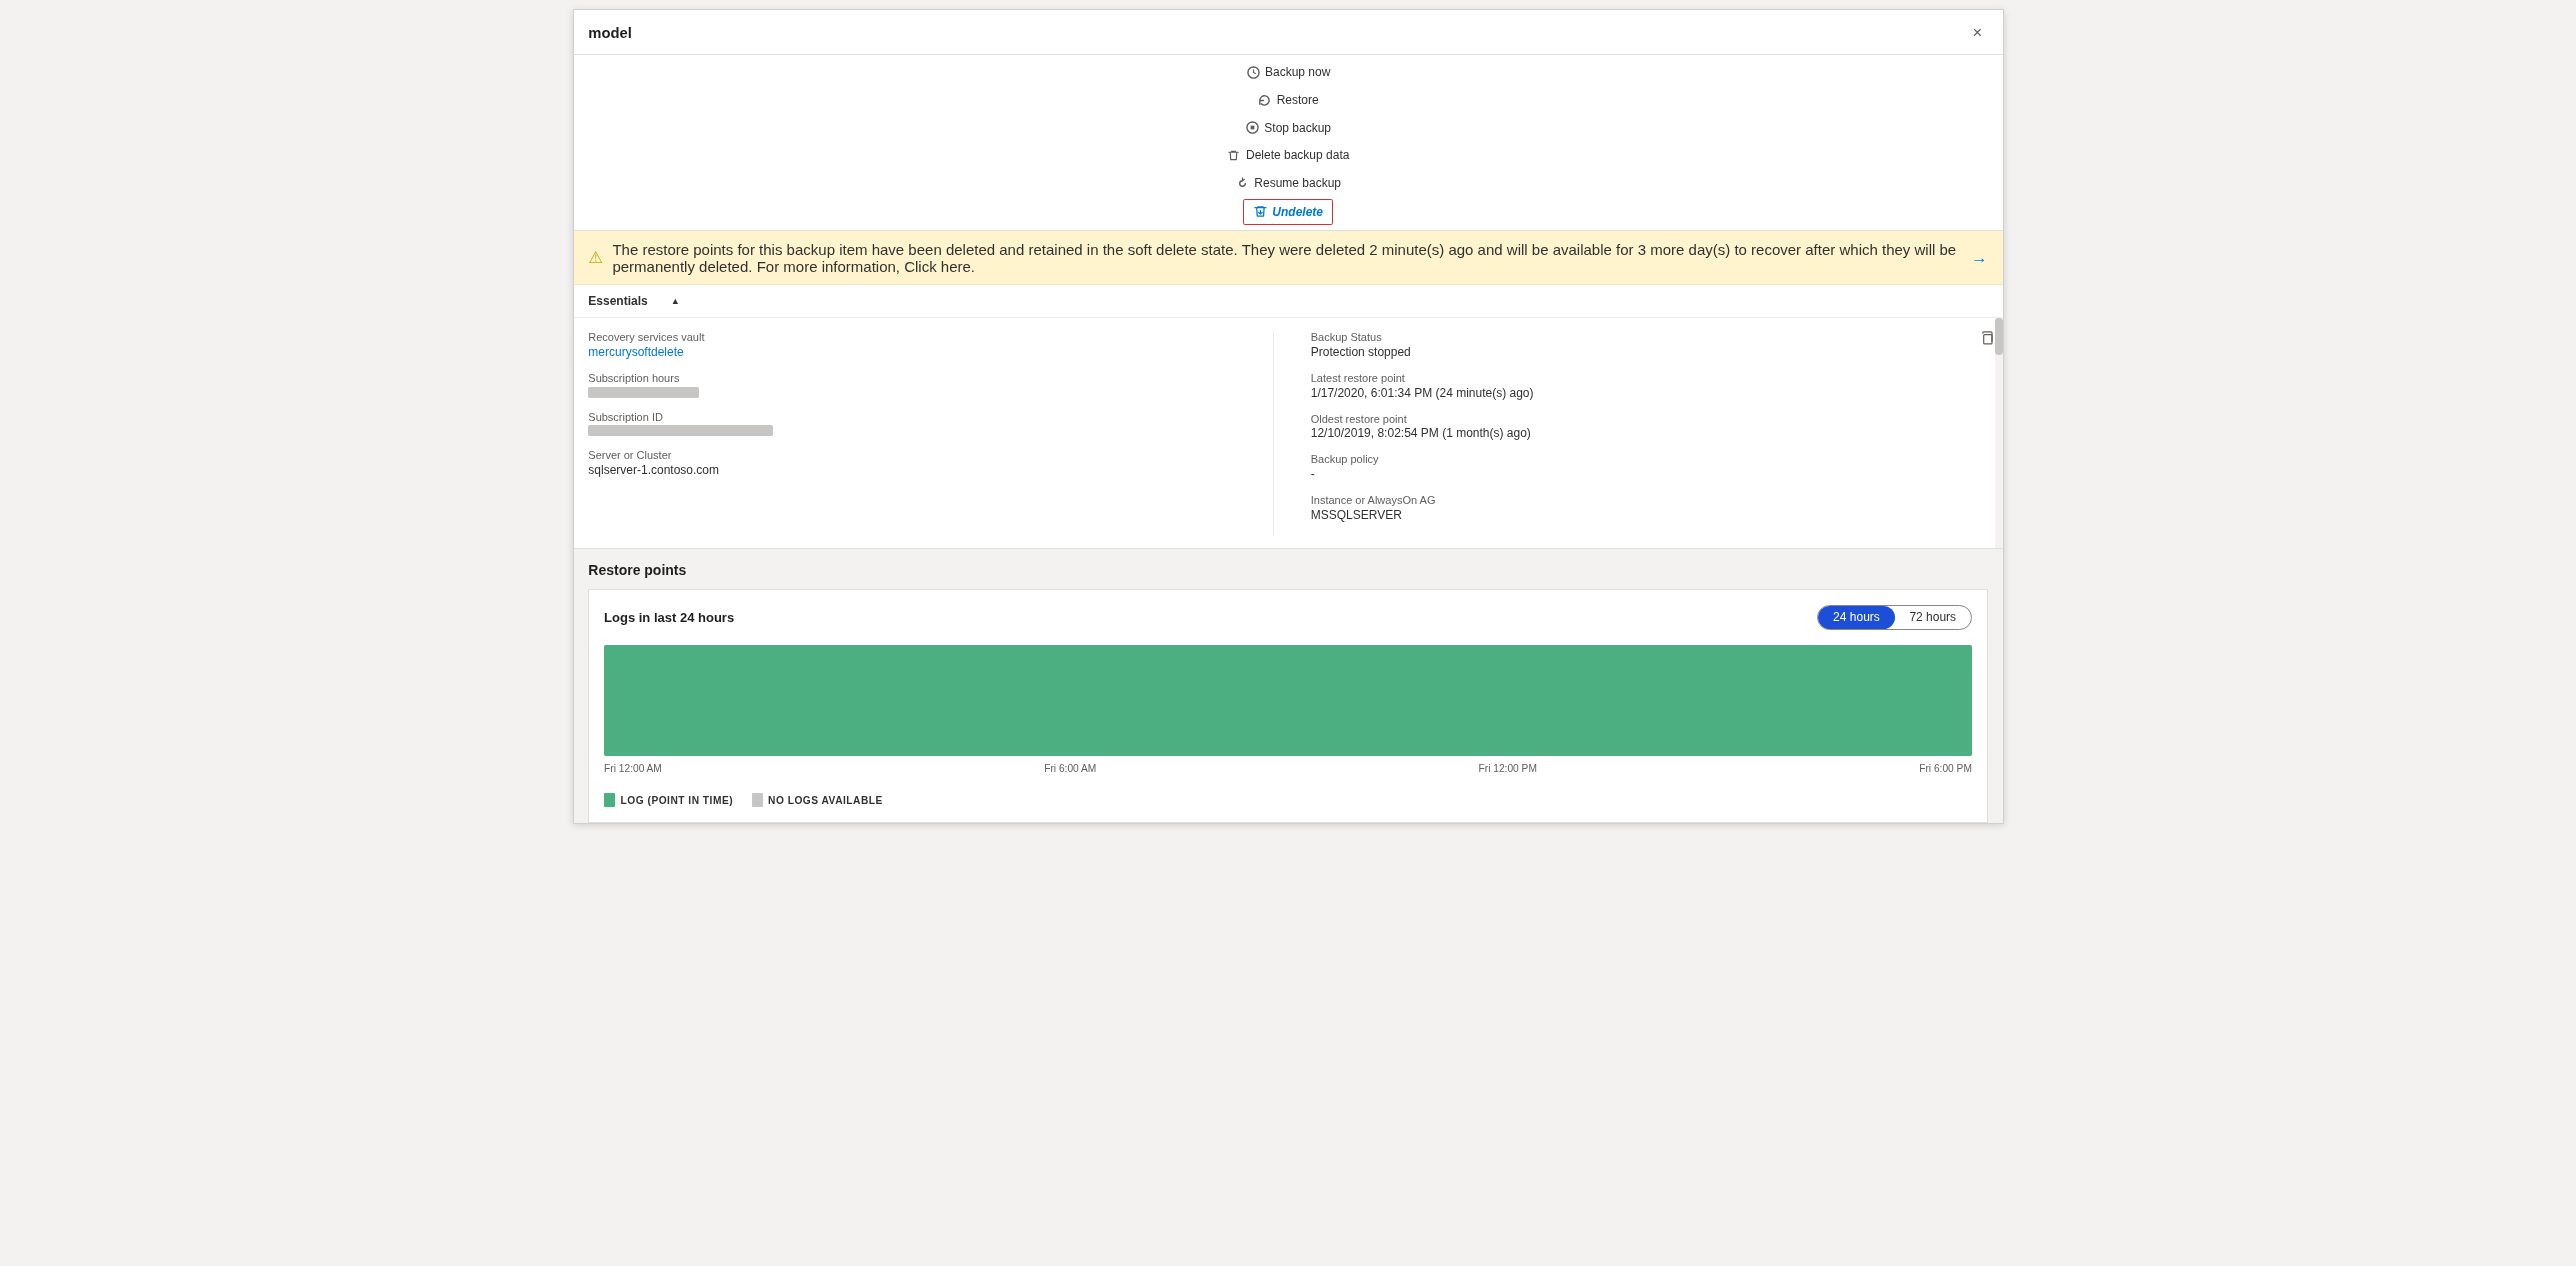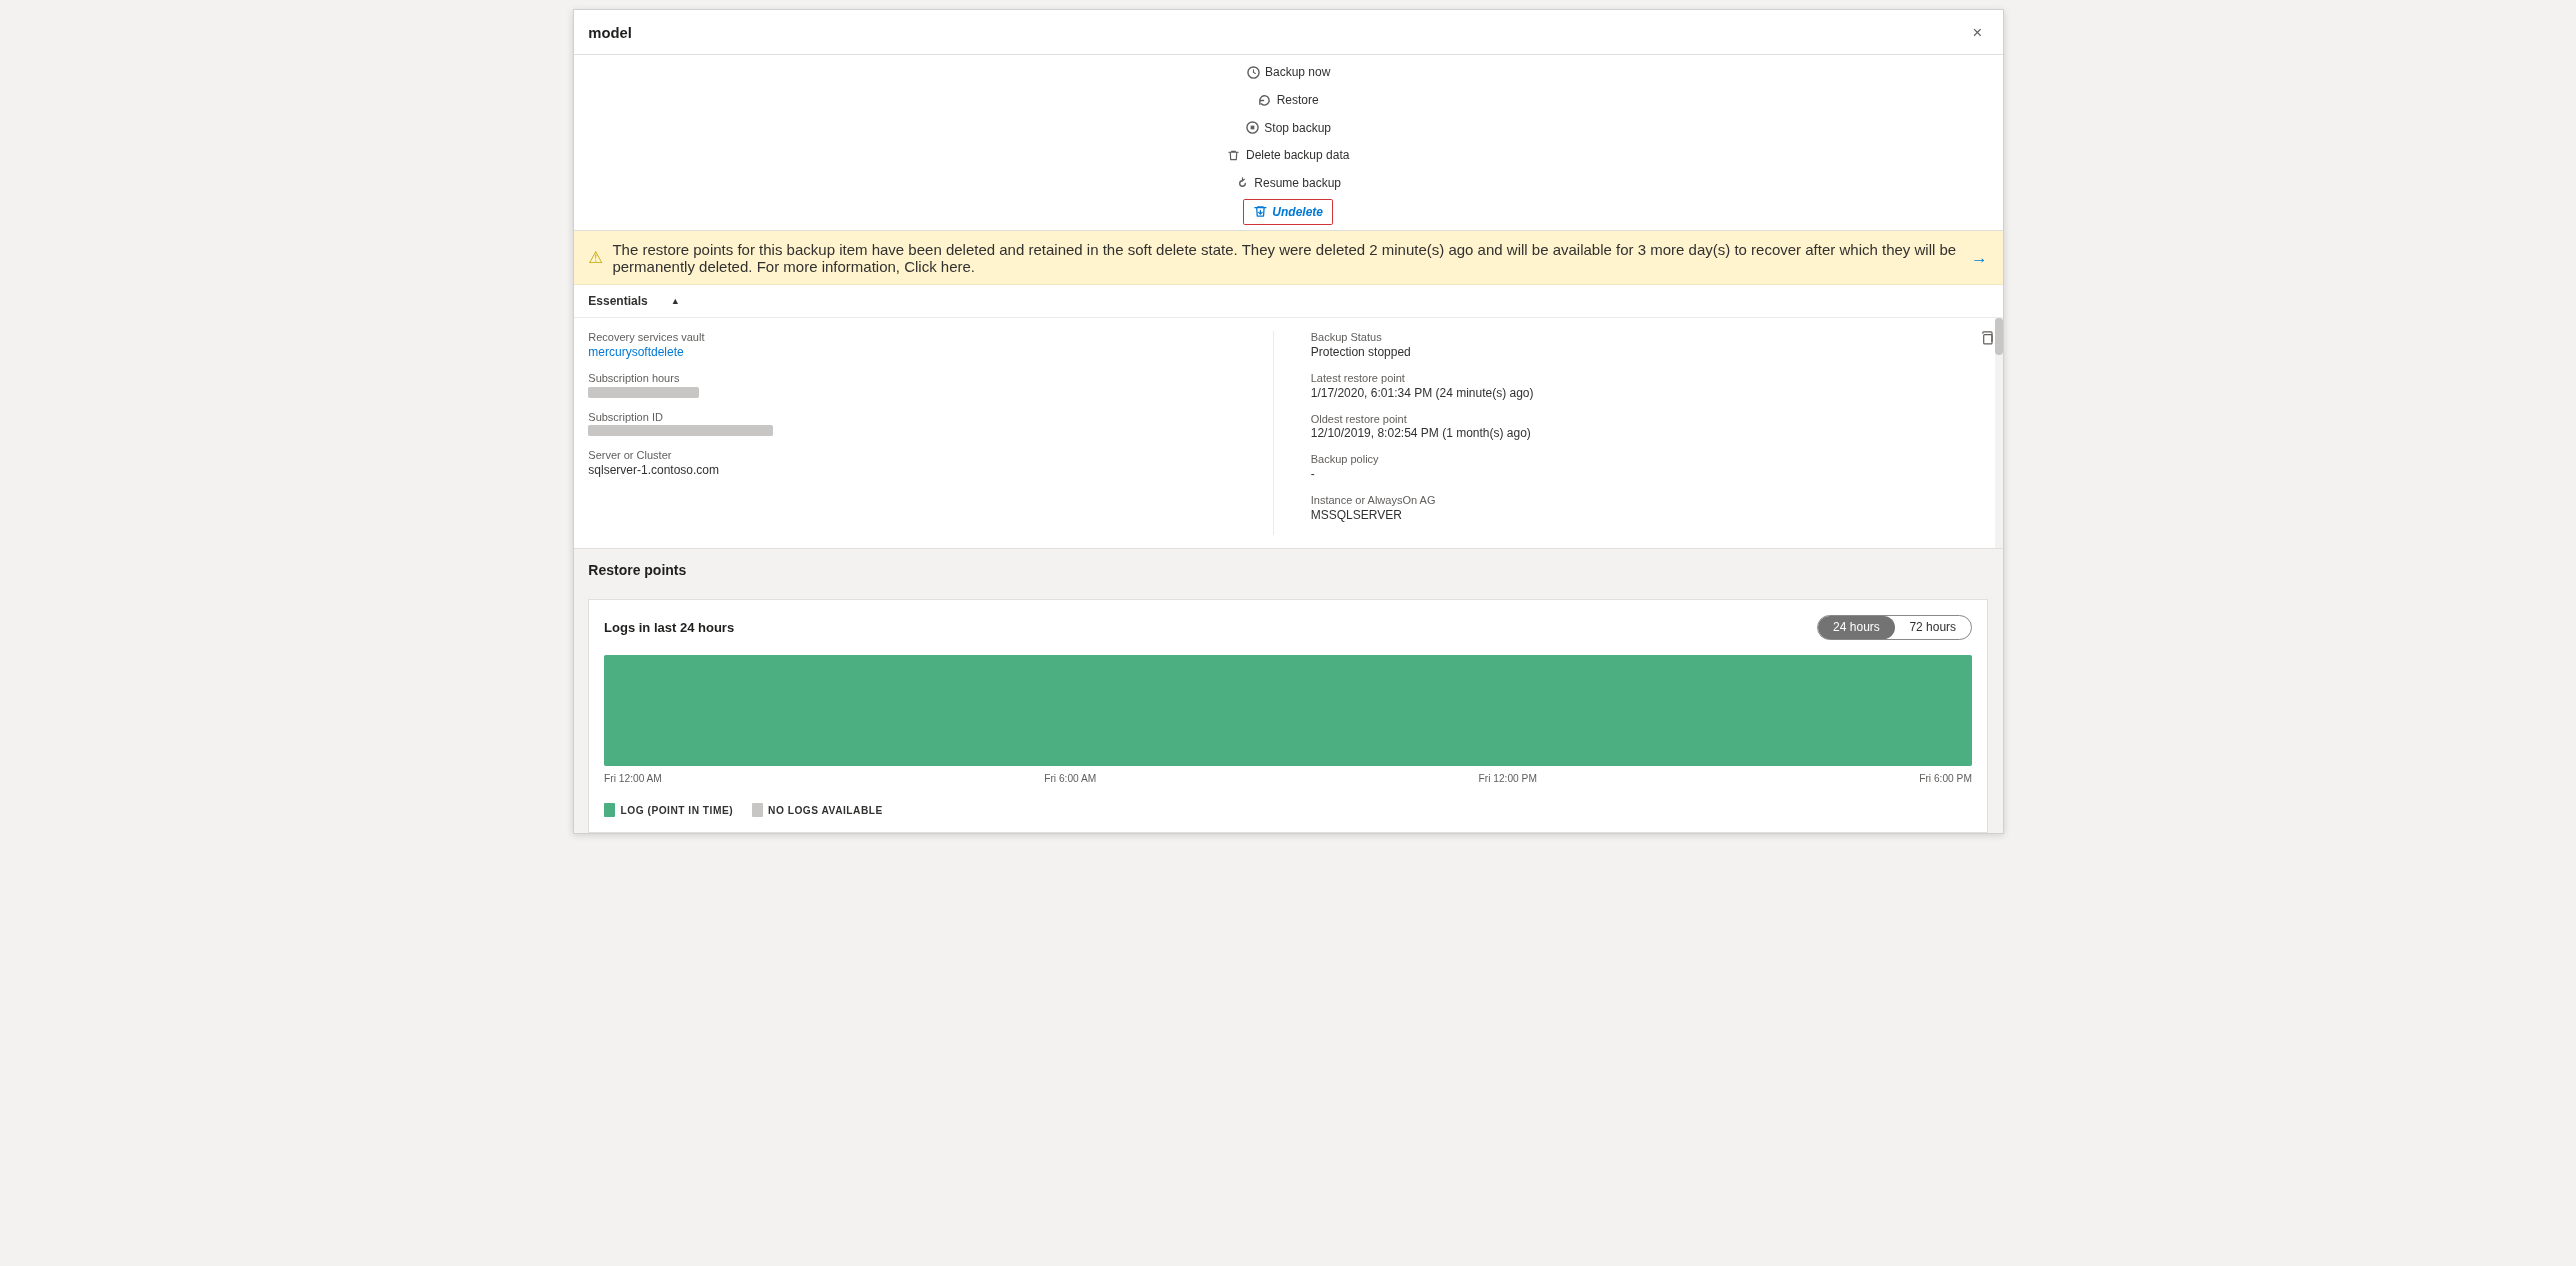--- a/index.html
+++ b/index.html
@@ -162,21 +162,21 @@
     }
 
     .restore-points-section {
       background: #f3f2f1;
       padding: 13px 14.8px 0 14.8px;
     }
     .restore-points-title {
       font-size: 14px;
       font-weight: 600;
       color: #201f1e;
-      margin-bottom: 21px;
+      margin-bottom: 11px;
     }
 
     .chart-container {
       background: #ffffff;
       border: 0.9px solid #e1dfdd;
       padding: 14.8px;
       margin-bottom: 0;
     }
 
     .chart-header {
@@ -200,21 +200,21 @@
     }
     .time-btn {
       padding: 4.6px 14.8px;
       font-size: 12px;
       cursor: pointer;
       border: none;
       background: none;
       color: #323130;
     }
     .time-btn.active {
-      background: #737373;
+      background: #1d4ed8;
       color: #ffffff;
       border-radius: 18.5px;
     }
 
     .chart-area {
       height: 111px;
       background: #4caf82;
       border-radius: 1.8px;
       margin-bottom: 7.4px;
       position: relative;

